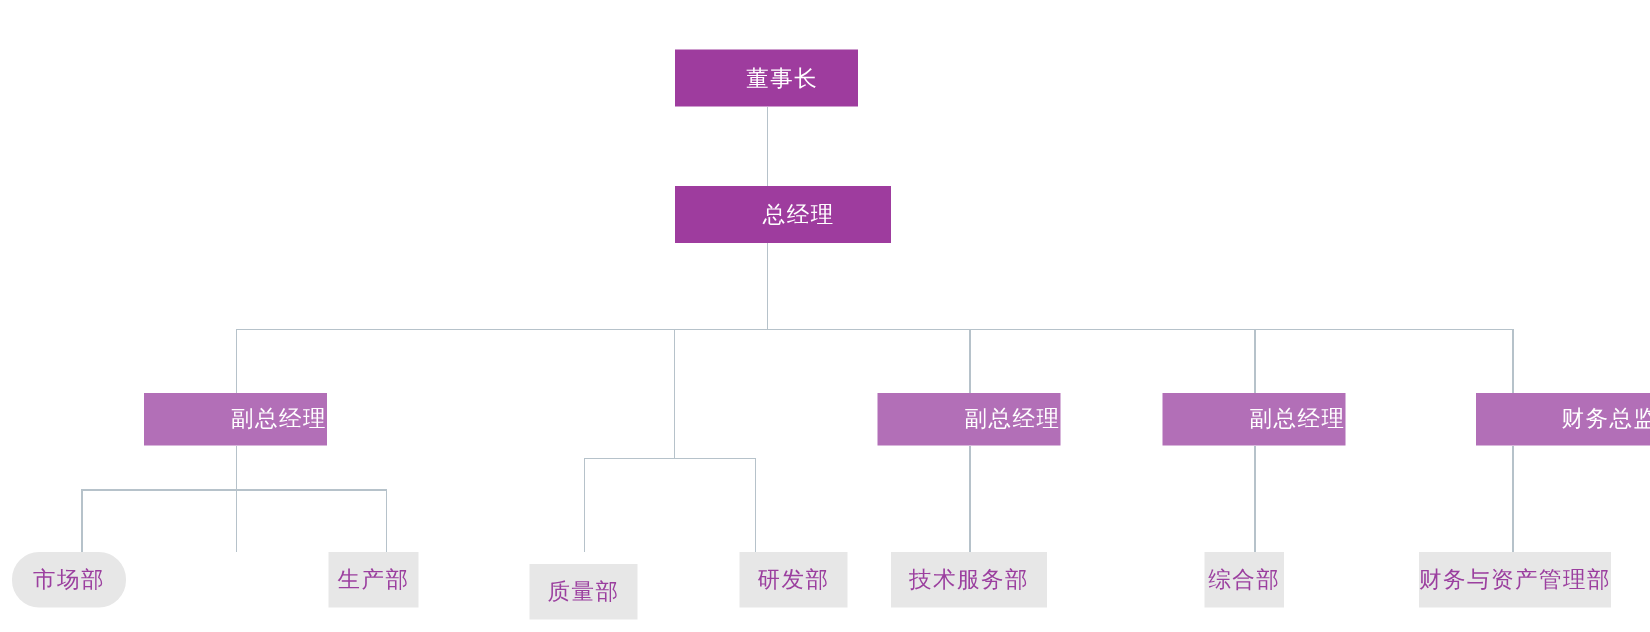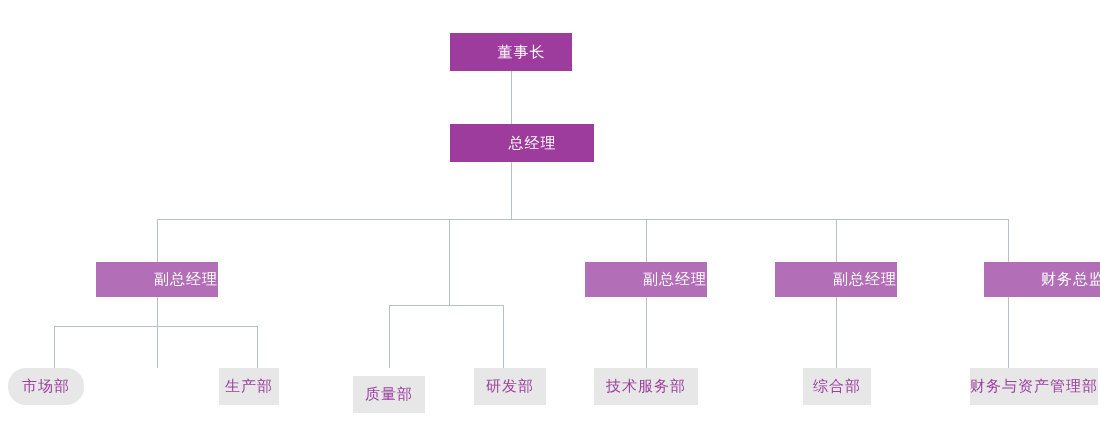--- a/index.html
+++ b/index.html
@@ -55,24 +55,24 @@
   #n-chairman        { left: 450px; top: 33px;  width: 122px; height: 38px; }
   #n-gm              { left: 450px; top: 124px; width: 144px; height: 38px; }
   #n-deputy1         { left: 96px;  top: 262px; width: 122px; height: 35px; }
   #n-deputy2         { left: 585px; top: 262px; width: 122px; height: 35px; }
   #n-deputy3         { left: 775px; top: 262px; width: 122px; height: 35px; }
   #n-findir          { left: 948px; top: 262px; width: 121px; height: 35px; margin-left: 36px; }
   #n-marketing       { left: 8px;  top: 368px; width: 76px;  height: 37px; border-radius: 18px; }
   #n-techsvc         { left: 108px; top: 368px; width: 98px;  height: 37px; }
   #n-production      { left: 219px; top: 368px; width: 60px;  height: 37px; }
   #n-quality         { left: 353px; top: 376px; width: 72px;  height: 37px; }
-  #n-rd              { left: 474px; top: 368px; width: 72px;  height: 37px; }
+  #n-rd              { left: 493px; top: 368px; width: 72px;  height: 37px; }
   #n-animal          { left: 594px; top: 368px; width: 104px; height: 37px; }
-  #n-general         { left: 803px; top: 368px; width: 68px;  height: 37px; }
-  #n-finasset        { left: 970px; top: 368px; width: 128px; height: 37px; text-align: right; }
+  #n-general         { left: 803px; top: 368px; width: 53px;  height: 37px; }
+  #n-finasset        { left: 946px; top: 368px; width: 128px; height: 37px; text-align: right; }
 </style>
 </head>
 <body>
 
 <div class="canvas">
 
   <svg class="lines" viewBox="0 0 1100 421" shape-rendering="crispEdges" aria-hidden="true">
 
     <line x1="511.5" y1="71" x2="511.5" y2="124"></line>
 

